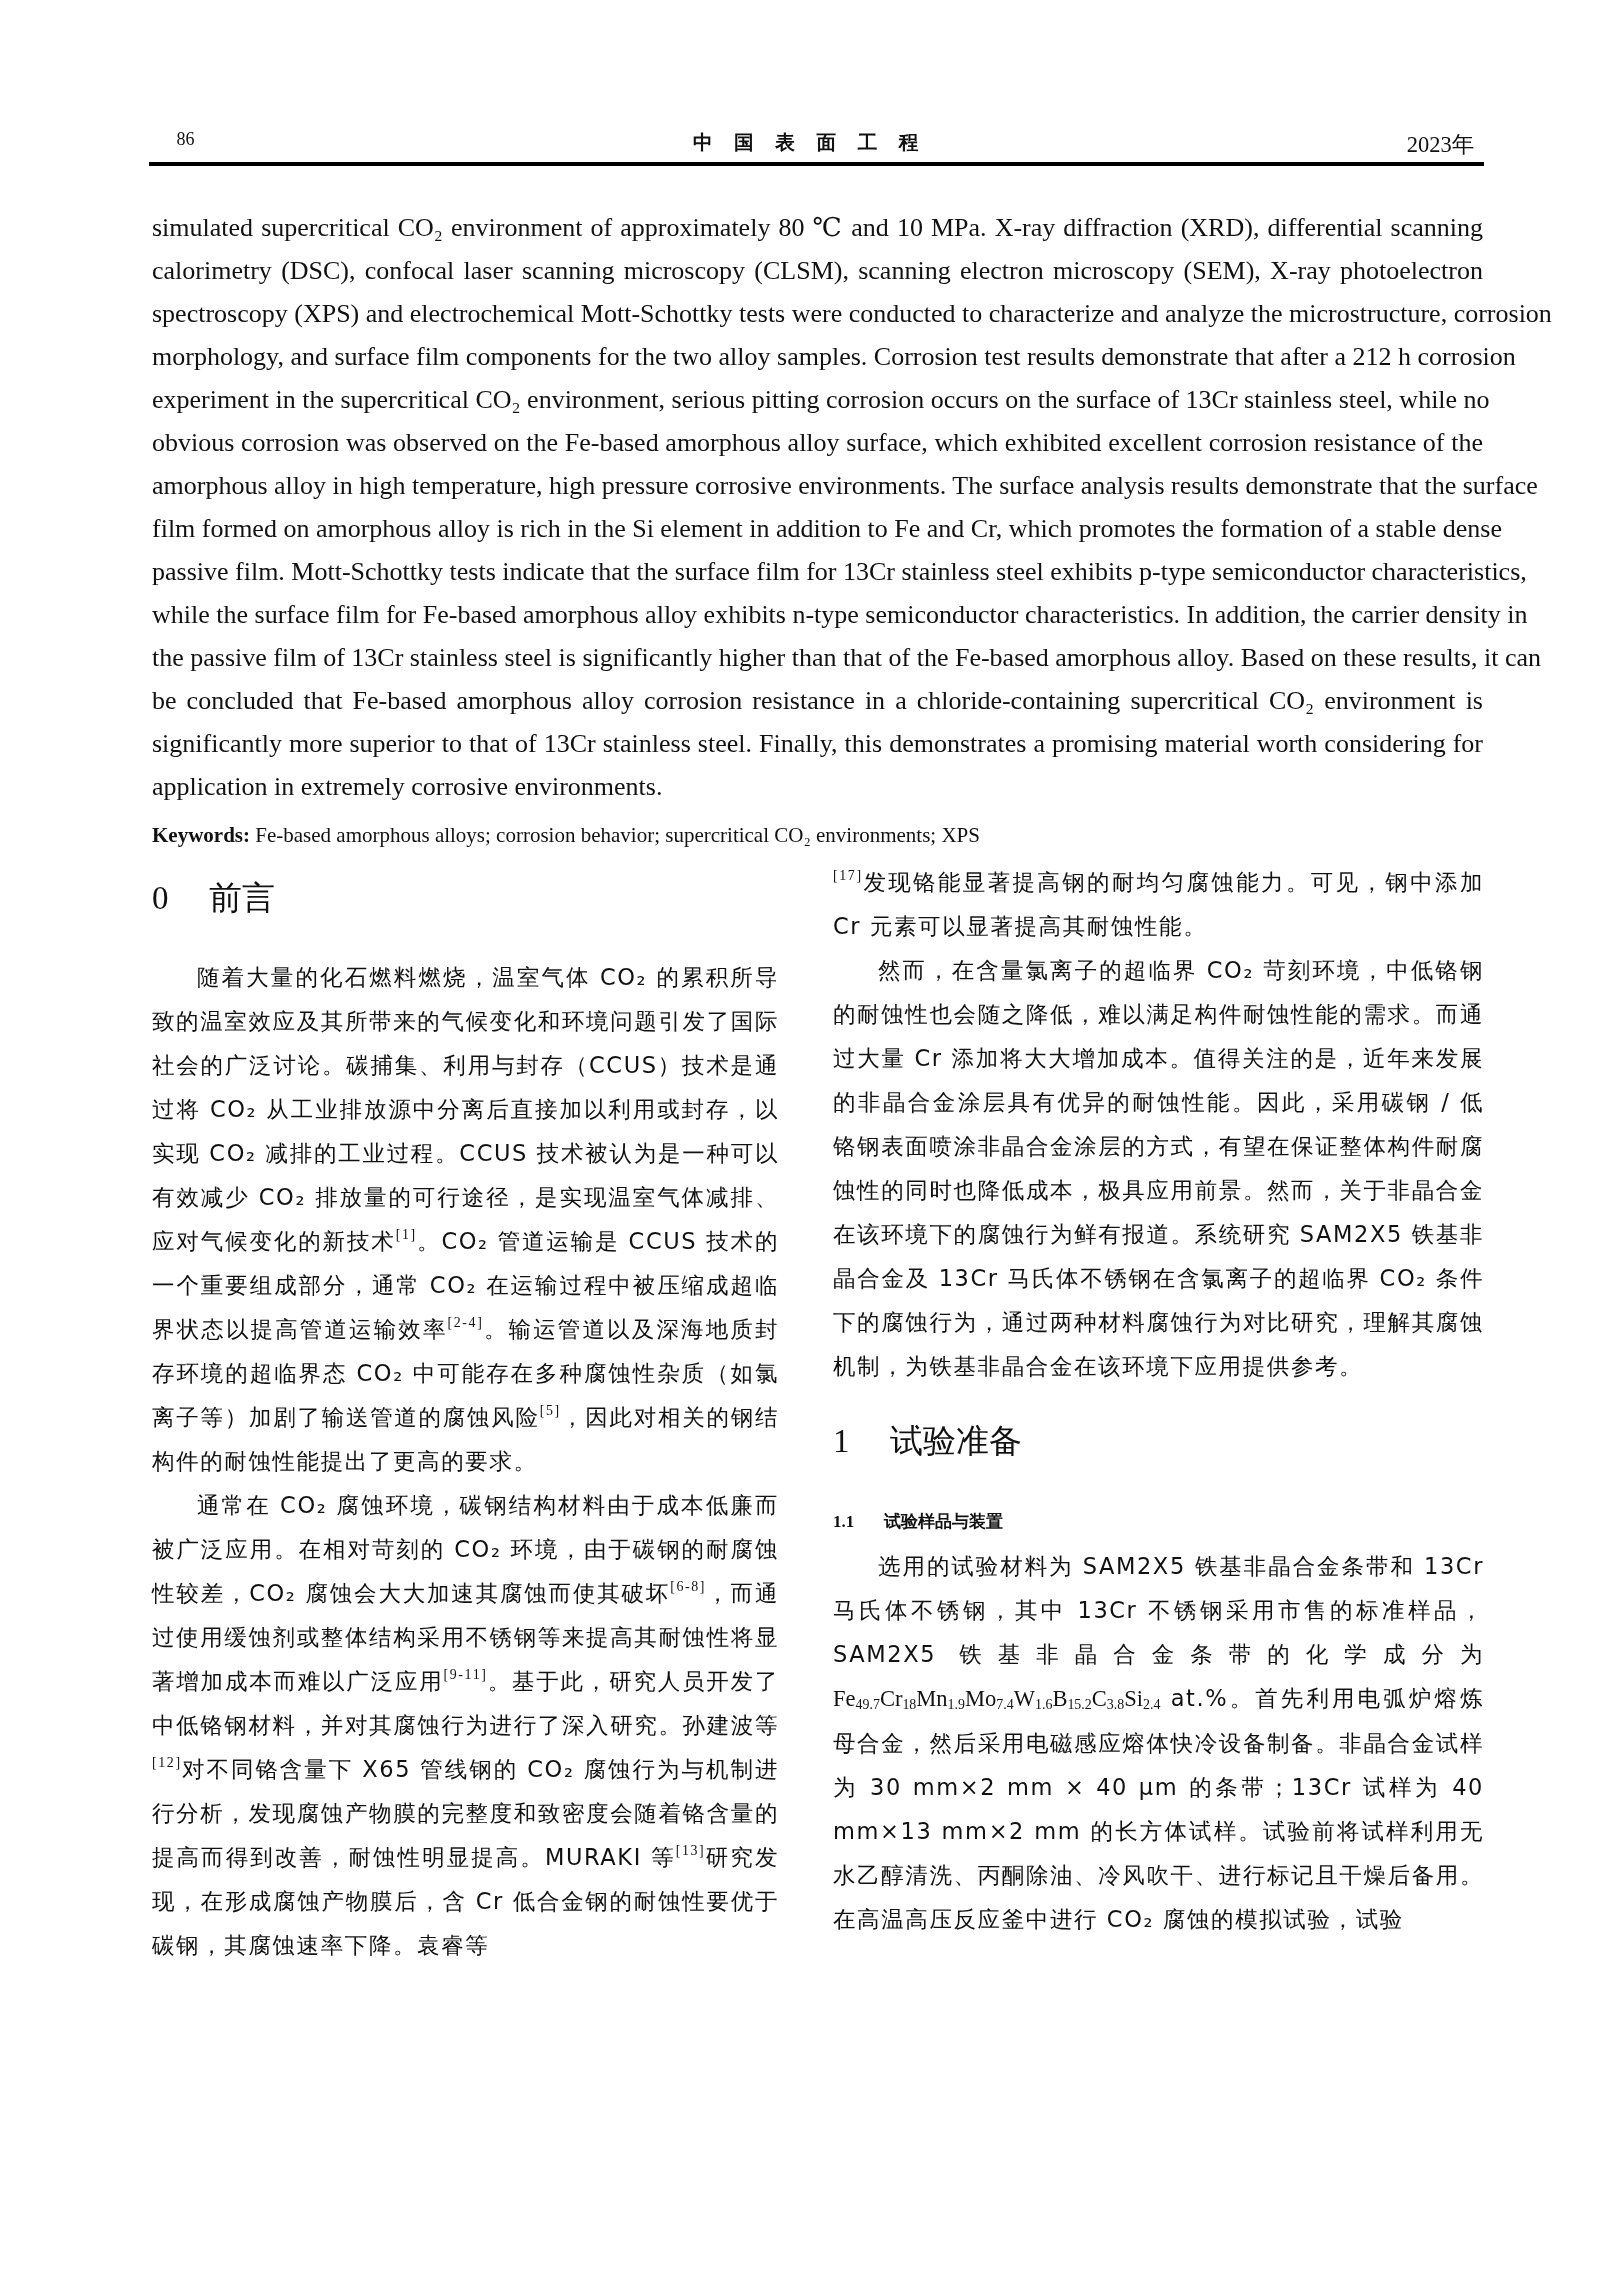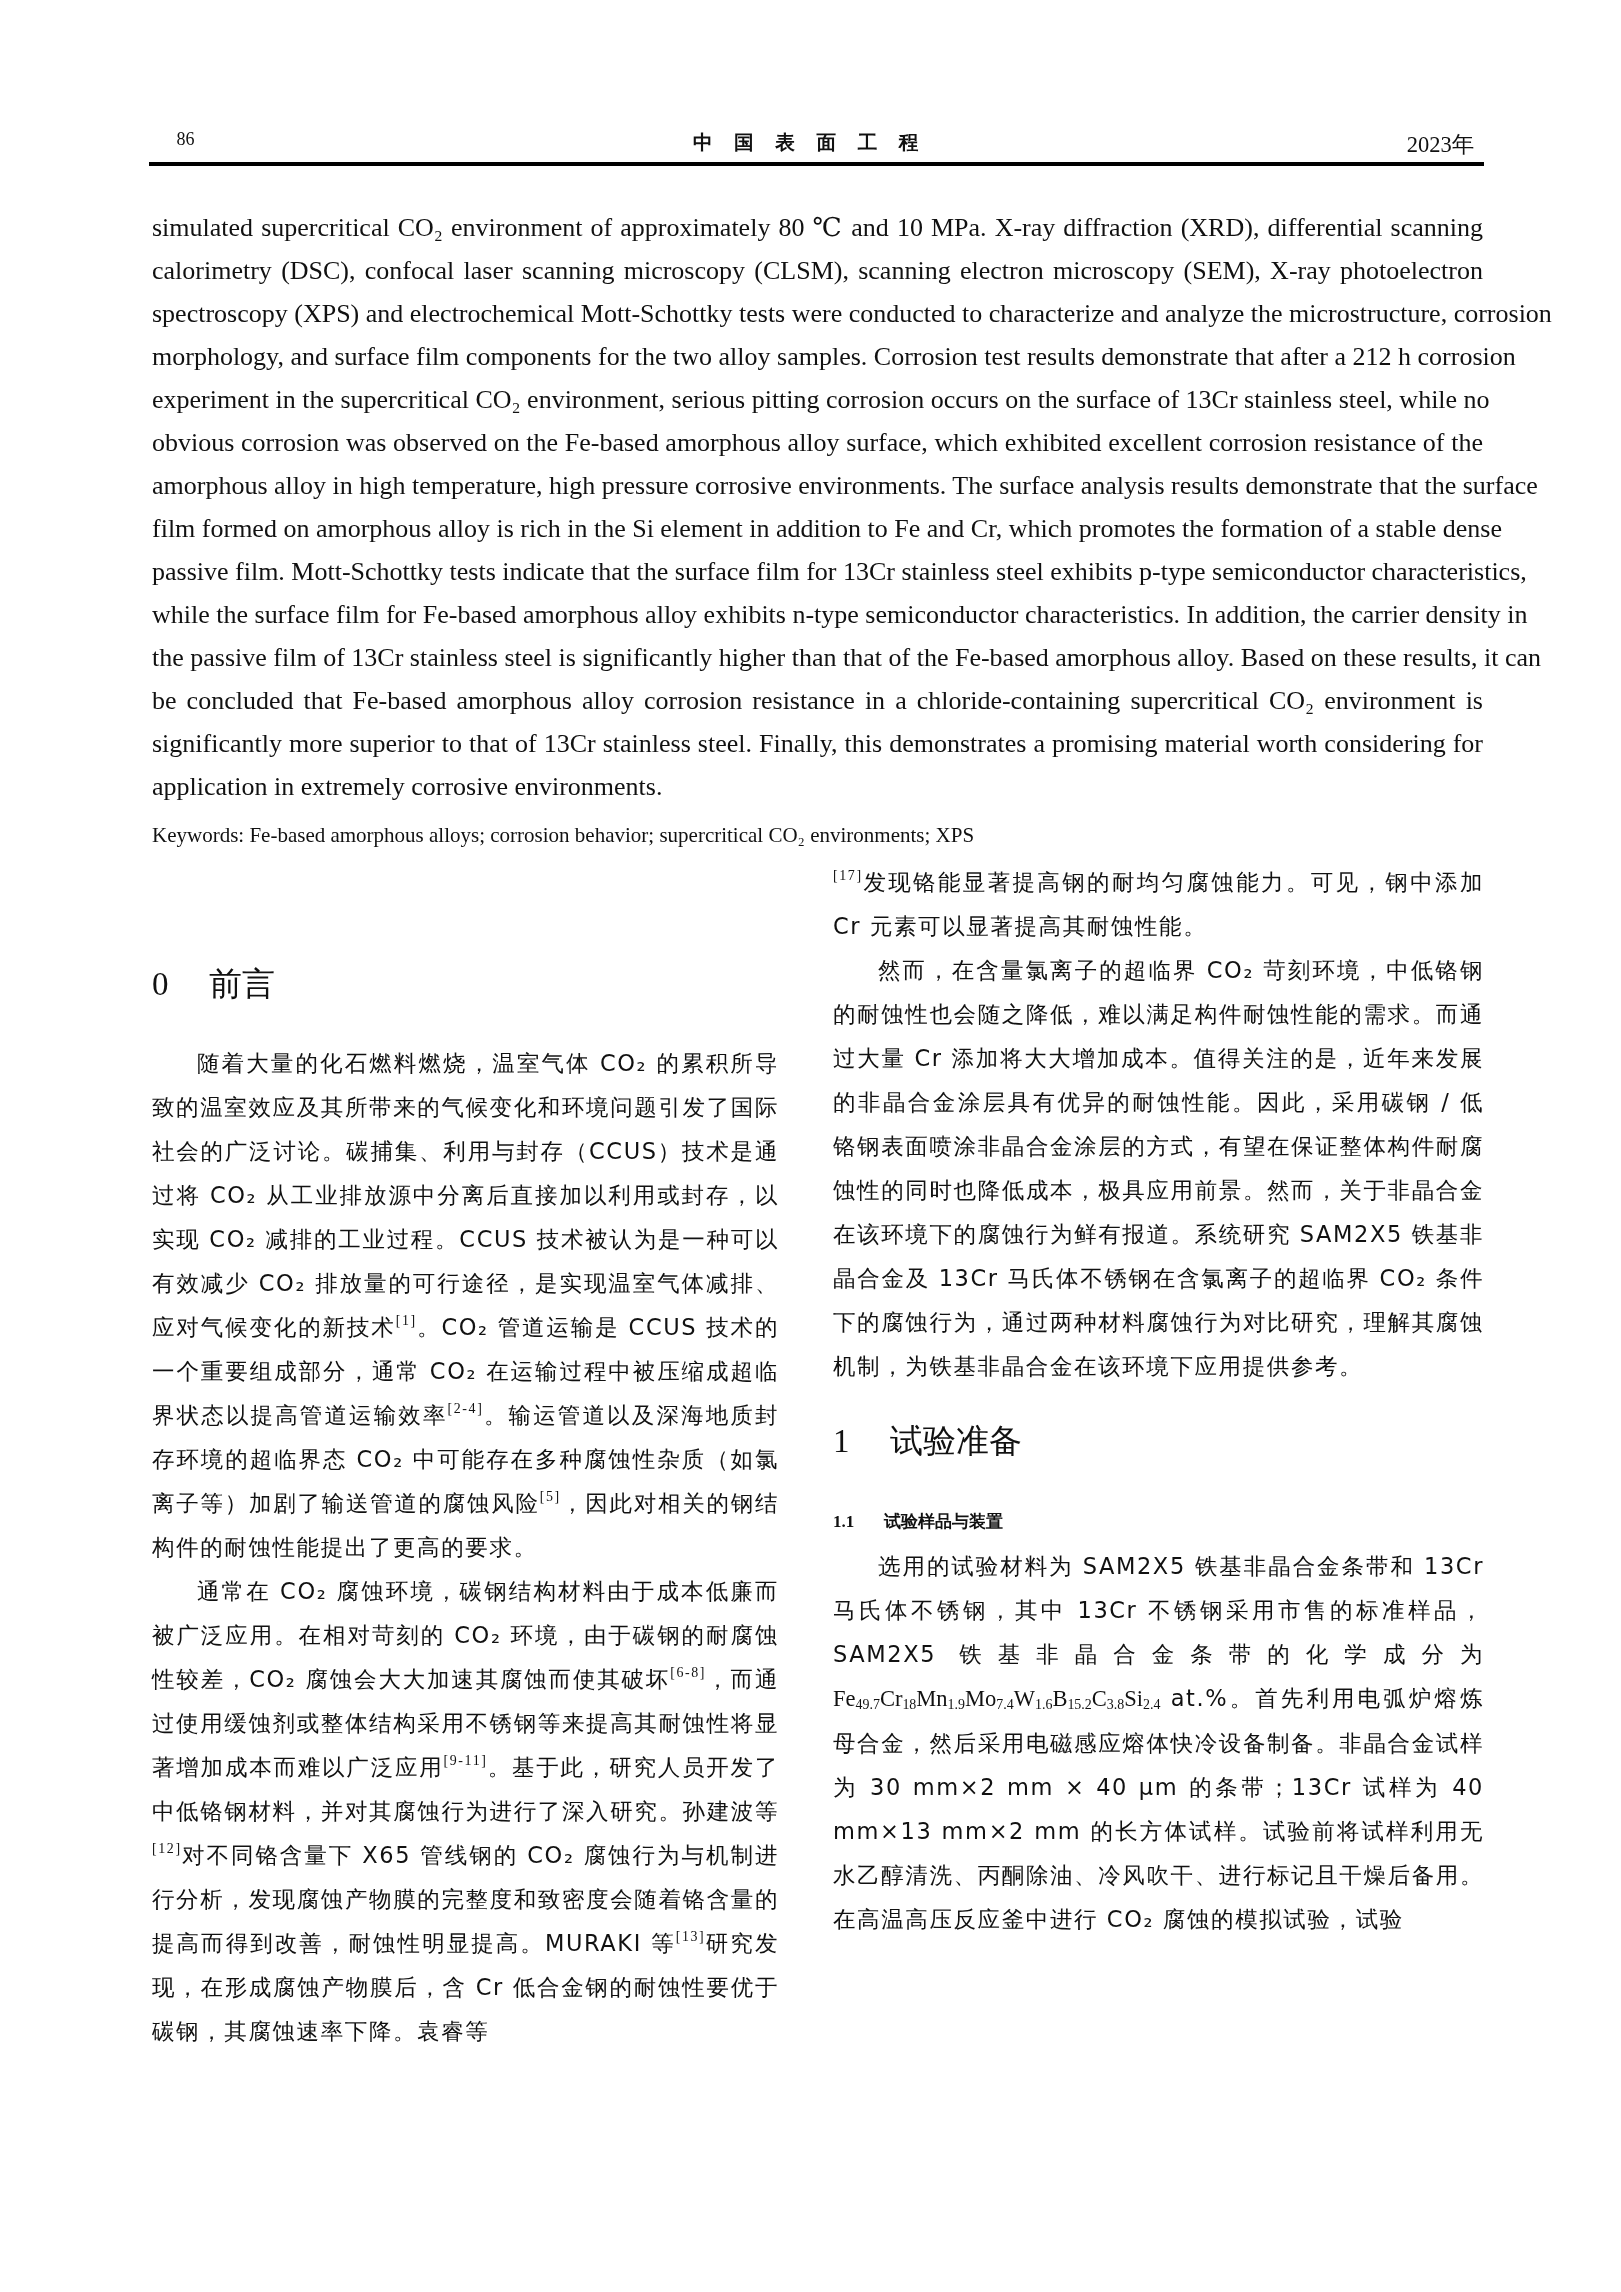--- a/index.html
+++ b/index.html
@@ -6,23 +6,23 @@
   body { width:1621px; height:2293px; position:relative; overflow:hidden; color:#111; font-family:"Liberation Serif","DejaVu Serif",serif; }
   .hdr { position:absolute; top:125px; left:149px; width:1335px; height:39px; }
   .hdr .pg { position:absolute; left:27.4px; top:3.9px; font-size:18px; }
   .hdr .jt { position:absolute; left:0; right:0; top:3.9px; text-align:center; font-size:19.6px; font-weight:bold; letter-spacing:21.6px; font-family:"DejaVu Sans",sans-serif; }
   .hdr .yr { position:absolute; right:9.8px; top:3.9px; font-size:22.5px; }
   .rule { position:absolute; top:162px; left:149px; width:1335px; height:3.9px; background:#000; }
   .abstract { position:absolute; top:206px; left:152px; width:1331px; font-size:26px; line-height:43px; text-align:justify; text-align-last:justify; }
   .abstract .ln { display:block; white-space:nowrap; text-align:justify; text-align-last:justify; }
   .abstract .ln.last { text-align-last:left; }
   .kw { position:absolute; top:814px; left:152px; width:1331px; font-size:21px; line-height:43px; }
-  .kw b { font-weight:normal; }
+  .kw b { font-weight:bold; }
   .col { position:absolute; font-size:23.5px; line-height:44px; }
-  .col.left { left:152px; width:627px; top:946px; }
+  .col.left { left:152px; width:627px; top:860px; }
   .col.right { left:833px; width:651px; top:860px; }
   .h1 { font-size:33px; line-height:59px; margin:7.8px 0 27.4px 0; font-family:"DejaVu Sans",sans-serif; font-weight:normal; }
   .h1 .num { display:inline-block; width:57px; font-family:"Liberation Serif",serif; }
   .h2 { font-size:17px; font-weight:bold; line-height:44px; margin:21.6px 0 0 0; font-family:"DejaVu Sans",sans-serif; }
   .h2 .num { display:inline-block; width:51px; font-family:"Liberation Serif",serif; }
   .p { margin:0; text-align:justify; font-family:"DejaVu Sans",sans-serif; font-size:22.5px; letter-spacing:1.6px; }
   .p.indent { text-indent:2em; }
   sup { font-size:0.62em; line-height:0; vertical-align:0.7em; font-family:"Liberation Serif",serif; }
   sub { font-size:0.62em; line-height:0; vertical-align:-0.25em; font-family:"Liberation Serif",serif; }
   .latin { font-family:"Liberation Serif",serif; letter-spacing:0; }

